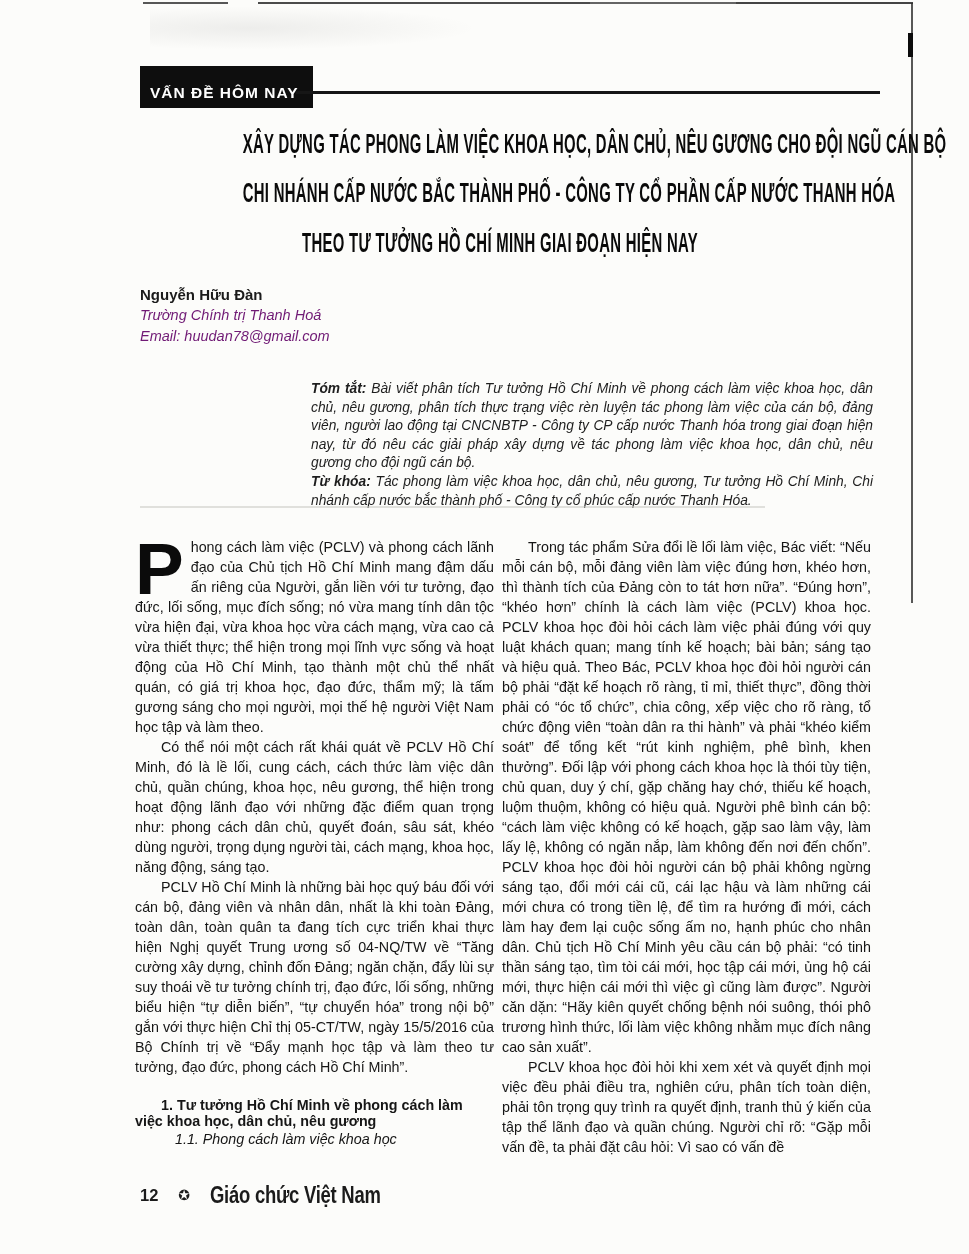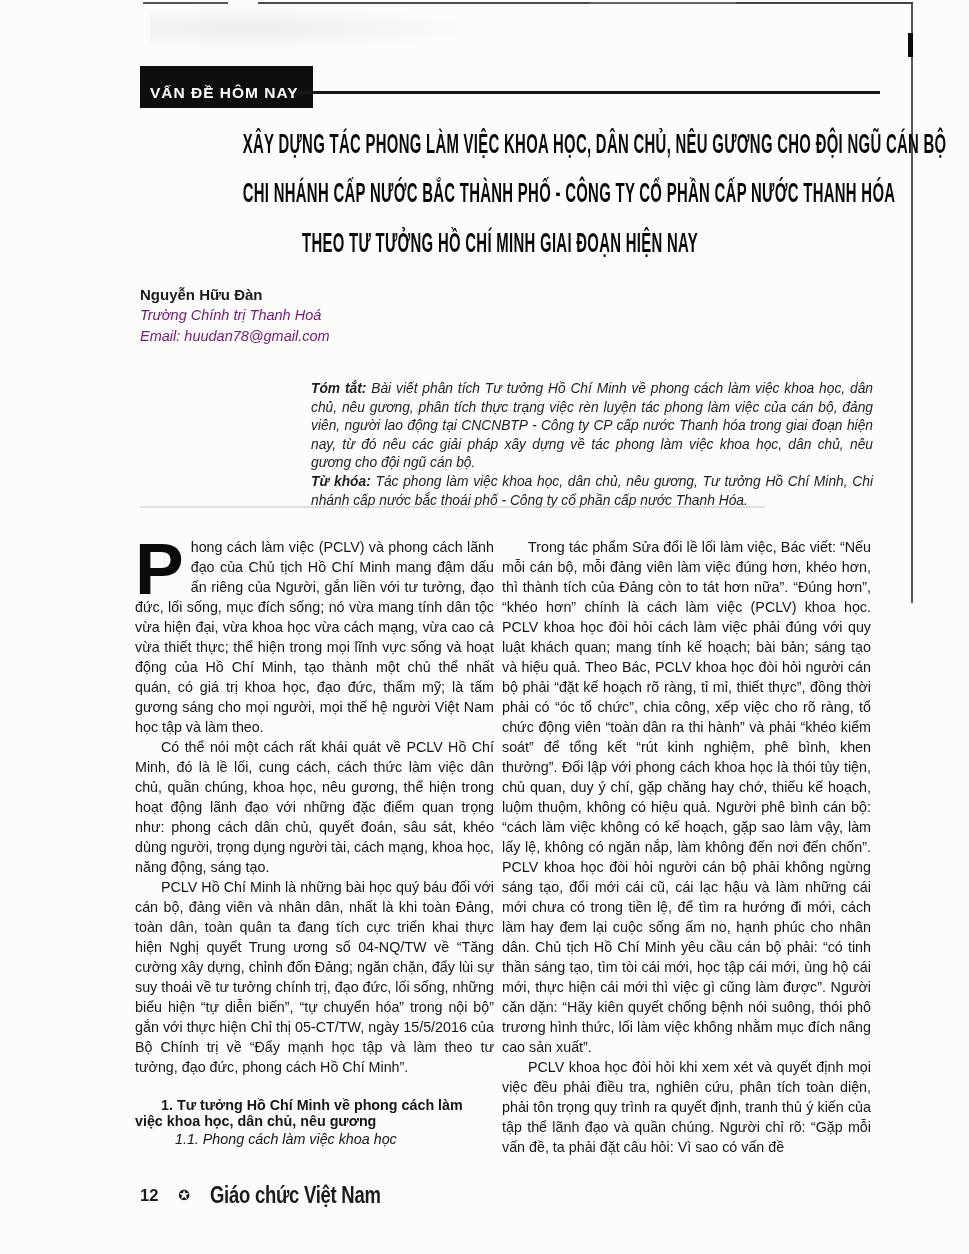--- a/index.html
+++ b/index.html
@@ -75,21 +75,21 @@
   </h1>
 
   <div class="author-block">
     <div class="author-name">Nguyễn Hữu Đàn</div>
     <div class="author-aff">Trường Chính trị Thanh Hoá</div>
     <div class="author-email">Email: huudan78@gmail.com</div>
   </div>
 
   <div class="abstract-block">
     <p><span class="lead">Tóm tắt:</span> <span>Bài viết phân tích Tư tưởng Hồ Chí Minh về phong cách làm việc khoa học, dân chủ, nêu gương, phân tích thực trạng việc rèn luyện tác phong làm việc của cán bộ, đảng viên, người lao động tại CNCNBTP - Công ty CP cấp nước Thanh hóa trong giai đoạn hiện nay, từ đó nêu các giải pháp xây dựng về tác phong làm việc khoa học, dân chủ, nêu gương cho đội ngũ cán bộ.</span></p>
-    <p><span class="lead">Từ khóa:</span> <span>Tác phong làm việc khoa học, dân chủ, nêu gương, Tư tưởng Hồ Chí Minh, Chi nhánh cấp nước bắc thoái phố - Công ty cổ phần cấp nước Thanh Hóa.</span></p>
+    <p><span class="lead">Từ khóa:</span> <span>Tác phong làm việc khoa học, dân chủ, nêu gương, Tư tưởng Hồ Chí Minh, Chi nhánh cấp nước bắc thành phố - Công ty cổ phúc cấp nước Thanh Hóa.</span></p>
   </div>
   <div class="abstract-divider"></div>
 
   <div class="columns">
     <div class="col col-left">
       <p class="no-indent"><span class="dropcap">P</span><span>hong cách làm việc (PCLV) và phong cách lãnh đạo của Chủ tịch Hồ Chí Minh mang đậm dấu ấn riêng của Người, gắn liền với tư tưởng, đạo đức, lối sống, mục đích sống; nó vừa mang tính dân tộc vừa hiện đại, vừa khoa học vừa cách mạng, vừa cao cả vừa thiết thực; thể hiện trong mọi lĩnh vực sống và hoạt động của Hồ Chí Minh, tạo thành một chủ thể nhất quán, có giá trị khoa học, đạo đức, thẩm mỹ; là tấm gương sáng cho mọi người, mọi thế hệ người Việt Nam học tập và làm theo.</span></p>
       <p>Có thể nói một cách rất khái quát về PCLV Hồ Chí Minh, đó là lề lối, cung cách, cách thức làm việc dân chủ, quần chúng, khoa học, nêu gương, thể hiện trong hoạt động lãnh đạo với những đặc điểm quan trọng như: phong cách dân chủ, quyết đoán, sâu sát, khéo dùng người, trọng dụng người tài, cách mạng, khoa học, năng động, sáng tạo.</p>
       <p>PCLV Hồ Chí Minh là những bài học quý báu đối với cán bộ, đảng viên và nhân dân, nhất là khi toàn Đảng, toàn dân, toàn quân ta đang tích cực triển khai thực hiện Nghị quyết Trung ương số 04-NQ/TW về “Tăng cường xây dựng, chỉnh đốn Đảng; ngăn chặn, đẩy lùi sự suy thoái về tư tưởng chính trị, đạo đức, lối sống, những biểu hiện “tự diễn biến”, “tự chuyển hóa” trong nội bộ” gắn với thực hiện Chỉ thị 05-CT/TW, ngày 15/5/2016 của Bộ Chính trị về “Đẩy mạnh học tập và làm theo tư tưởng, đạo đức, phong cách Hồ Chí Minh”.</p>
       <h2>1. Tư tưởng Hồ Chí Minh về phong cách làm việc khoa học, dân chủ, nêu gương</h2>
       <p class="subheading">1.1. Phong cách làm việc khoa học</p>

